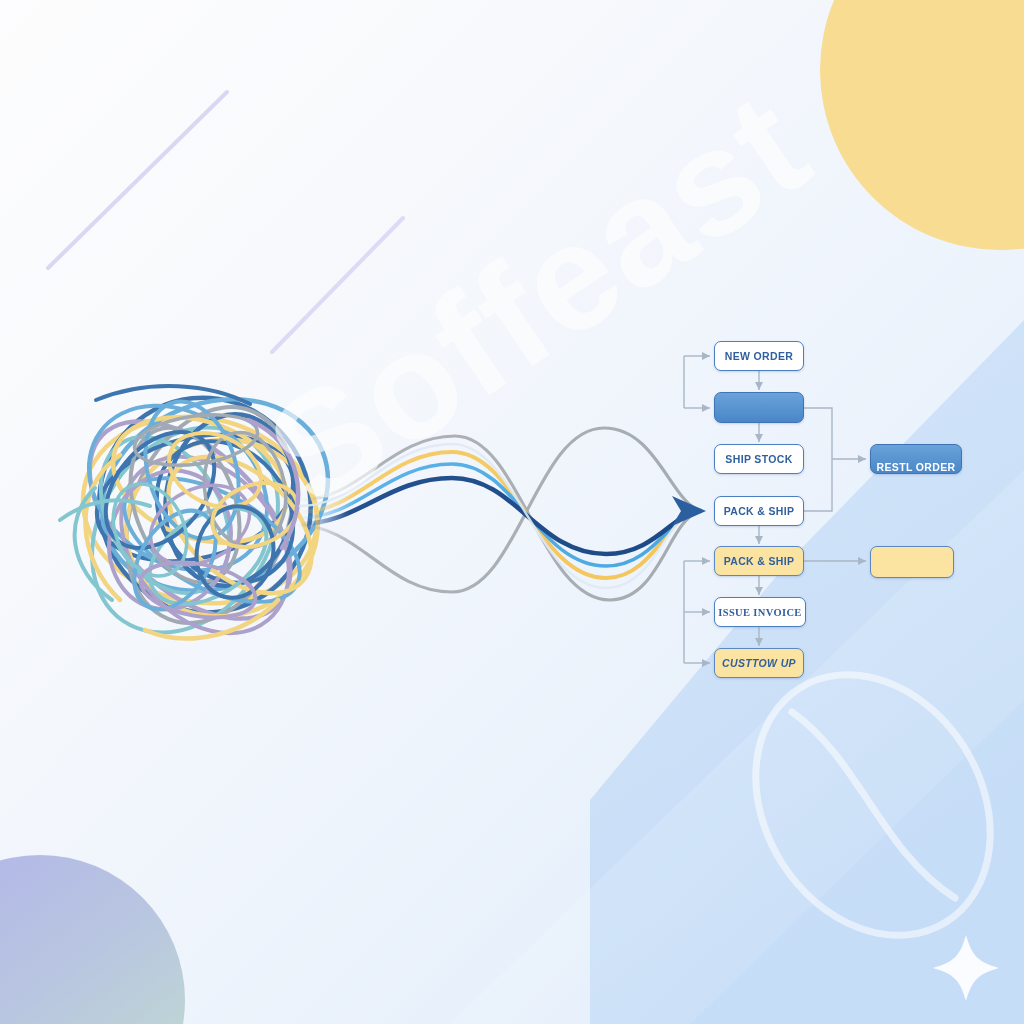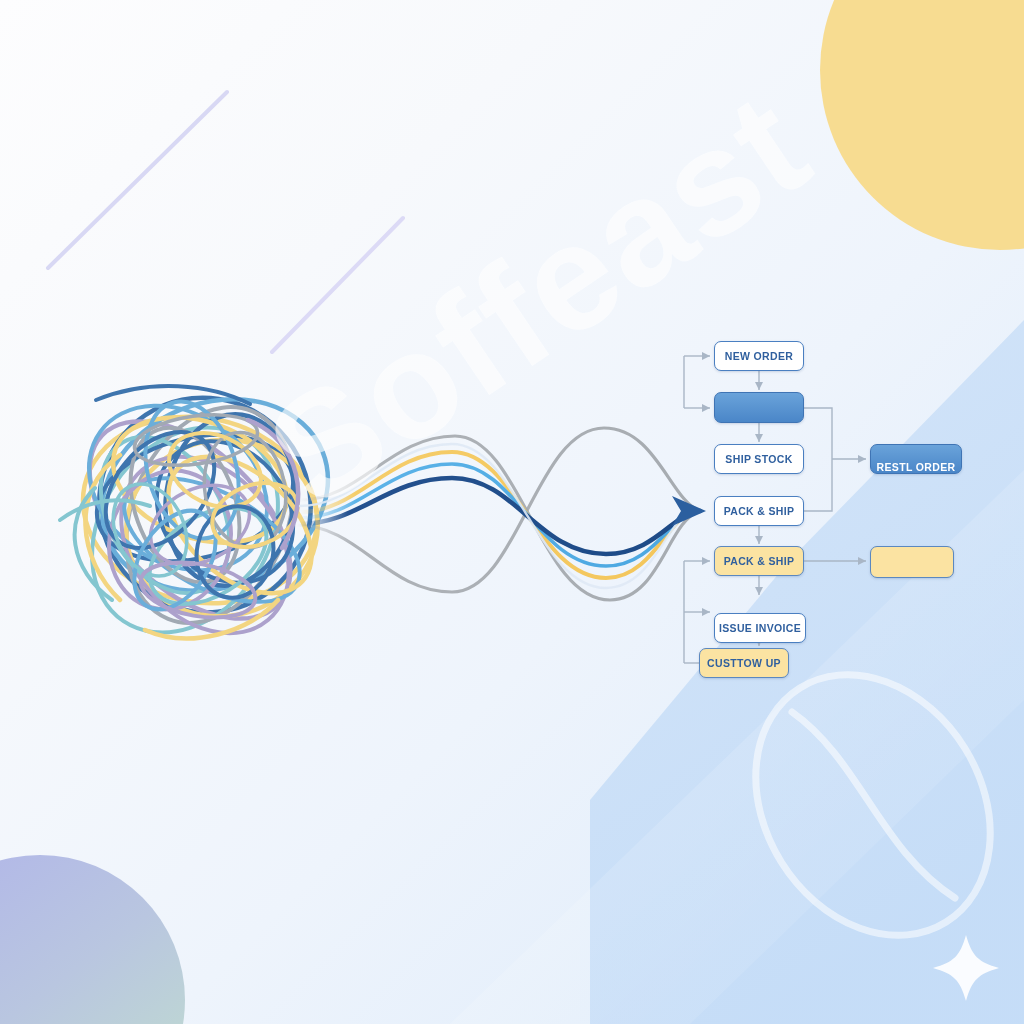--- a/index.html
+++ b/index.html
@@ -228,25 +228,25 @@
     </div>
 
     <div class="node white" style="left:44px;  top:166px; width:90px; height:30px;">
       <span>PACK &amp; SHIP</span>
     </div>
 
     <div class="node yellow" style="left:44px;  top:216px; width:90px; height:30px;">
       <span>PACK &amp; SHIP</span>
     </div>
 
-    <div class="node white" style="left:44px;  top:283px; width:92px; height:30px;">
+    <div class="node white" style="left:44px;  top:267px; width:92px; height:30px;font-family:Liberation Serif, serif;">
       <span>ISSUE INVOICE</span>
     </div>
 
-    <div class="node yellow" style="left:29px;  top:318px; width:90px; height:30px;">
+    <div class="node yellow" style="left:44px;  top:318px; width:90px; height:30px;font-style:italic;">
       <span>CUSTTOW UP</span>
     </div>
 
     <div class="node blue" style="left:200px; top:114px; width:92px; height:30px;">
       <span>RESTL ORDER</span>
     </div>
 
     <div class="node yellow" style="left:200px; top:216px; width:84px; height:32px;">
       <span></span>
     </div>

